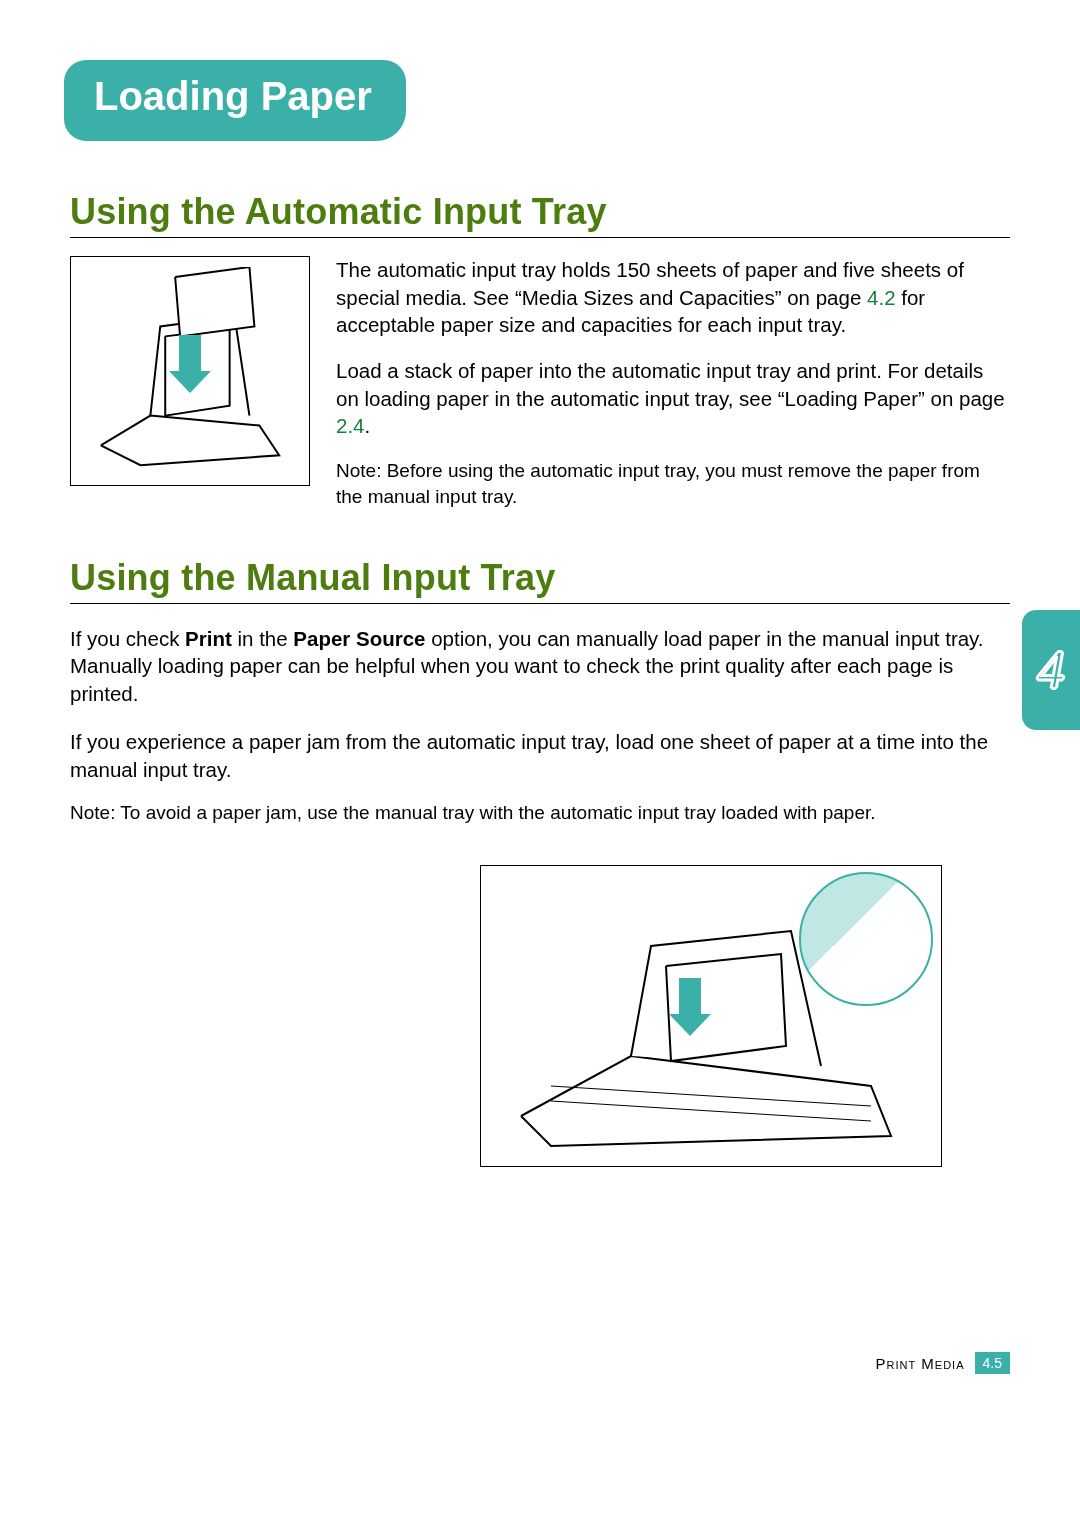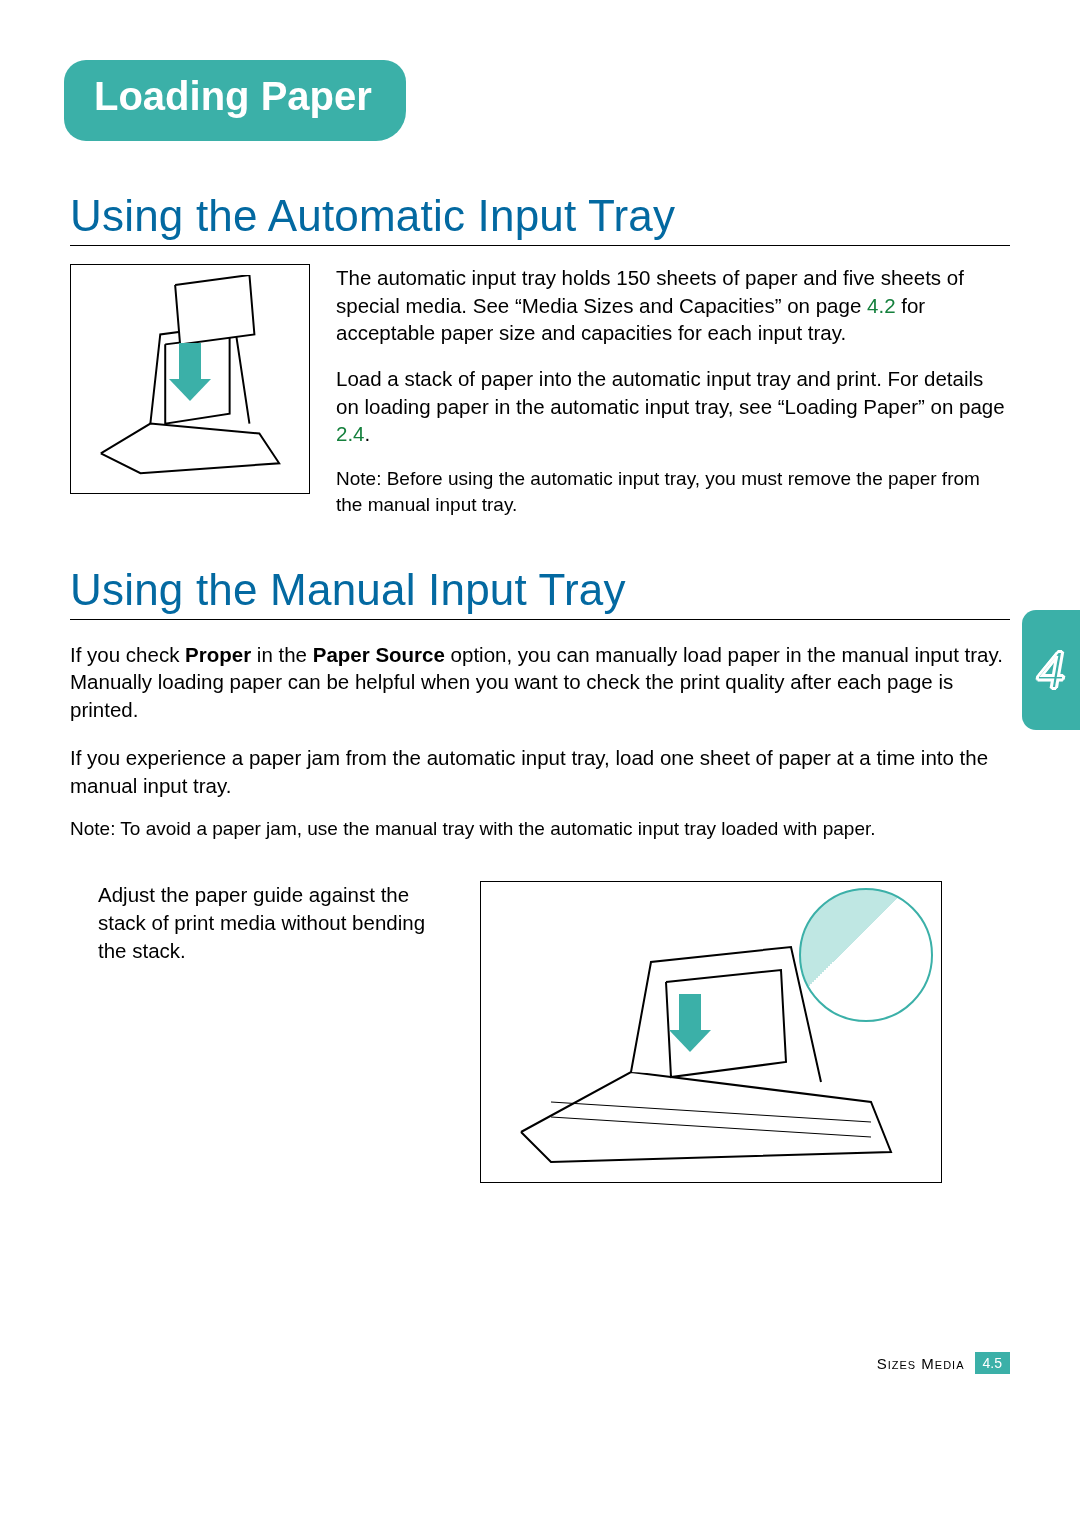--- a/index.html
+++ b/index.html
@@ -28,24 +28,24 @@
     border-radius: 22px 22px 30px 22px;
     margin: 0 0 50px -6px;
   }
   .intro-block {
     margin: 0 0 40px 260px;
     font-size: 20.5px;
     line-height: 1.35;
     max-width: 630px;
   }
   .h2 {
-    color: #0369a1;
-    font-family: Arial, Helvetica, sans-serif;
-    font-weight: normal;
-    font-size: 44px;
+    color: #4d7c0f;
+    font-family: Arial, Helvetica, sans-serif;
+    font-weight: bold;
+    font-size: 36px;
     margin: 0 0 2px 0;
     letter-spacing: .2px;
   }
   .divider {
     border: none;
     border-top: 1px solid #000;
     margin: 4px 0 18px 0;
   }
   .auto-row {
     display: flex;
@@ -216,45 +216,44 @@
   </div>
 
   <div class="chapter-tab">
     <span>4</span>
   </div>
 
   <div class="h2" style="margin-top:30px">Using the Manual Input Tray</div>
   <hr class="divider">
 
   <p class="body-text">
-    <span>If you check </span><b>Proper</b><span> in the </span><b>Paper Source</b><span> option, you can manually load paper in the manual input tray. Manually loading paper can be helpful when you want to check the print quality after each page is printed.</span>
+    <span>If you check </span><b>Print</b><span> in the </span><b>Paper Source</b><span> option, you can manually load paper in the manual input tray. Manually loading paper can be helpful when you want to check the print quality after each page is printed.</span>
   </p>
   <p class="body-text">If you experience a paper jam from the automatic input tray, load one sheet of paper at a time into the manual input tray.</p>
 
   <p class="note-wide">
     <span class="note-lead">Note:</span><span> To avoid a paper jam, use the manual tray with the automatic input tray loaded with paper.</span>
   </p>
 
   <div class="step-row">
     <div class="step-text">
-      <p class="step-para" style="margin-left:28px">Adjust the paper guide against the stack of print media without bending the stack.</p>
     </div>
     <div class="step-fig">
       <svg class="printer-draw2" viewBox="0 0 440 280">
         <polyline points="30,240 140,180 380,210 400,260 60,270 30,240" fill="#fff" stroke="#000" stroke-width="2"></polyline>
         <polyline points="140,180 160,70 300,55 330,190" fill="#fff" stroke="#000" stroke-width="2"></polyline>
         <polyline points="175,90 290,78 295,170 180,185 175,90" fill="#fff" stroke="#000" stroke-width="2"></polyline>
         <polyline points="60,210 380,230" fill="none" stroke="#000" stroke-width="1"></polyline>
         <polyline points="60,225 380,245" fill="none" stroke="#000" stroke-width="1"></polyline>
       </svg>
       <div class="zoom-circle"></div>
       <div class="arrow-down" style="left:198px;top:112px"></div>
     </div>
   </div>
 
   <div class="footer">
-    <span class="footer-label">Sizes Media</span>
+    <span class="footer-label">Print Media</span>
     <span class="footer-pg">
       <span>4</span><span class="footer-pg2" style="color:#fff">.5</span>
     </span>
   </div>
 
 </div>
 
 </body></html>

